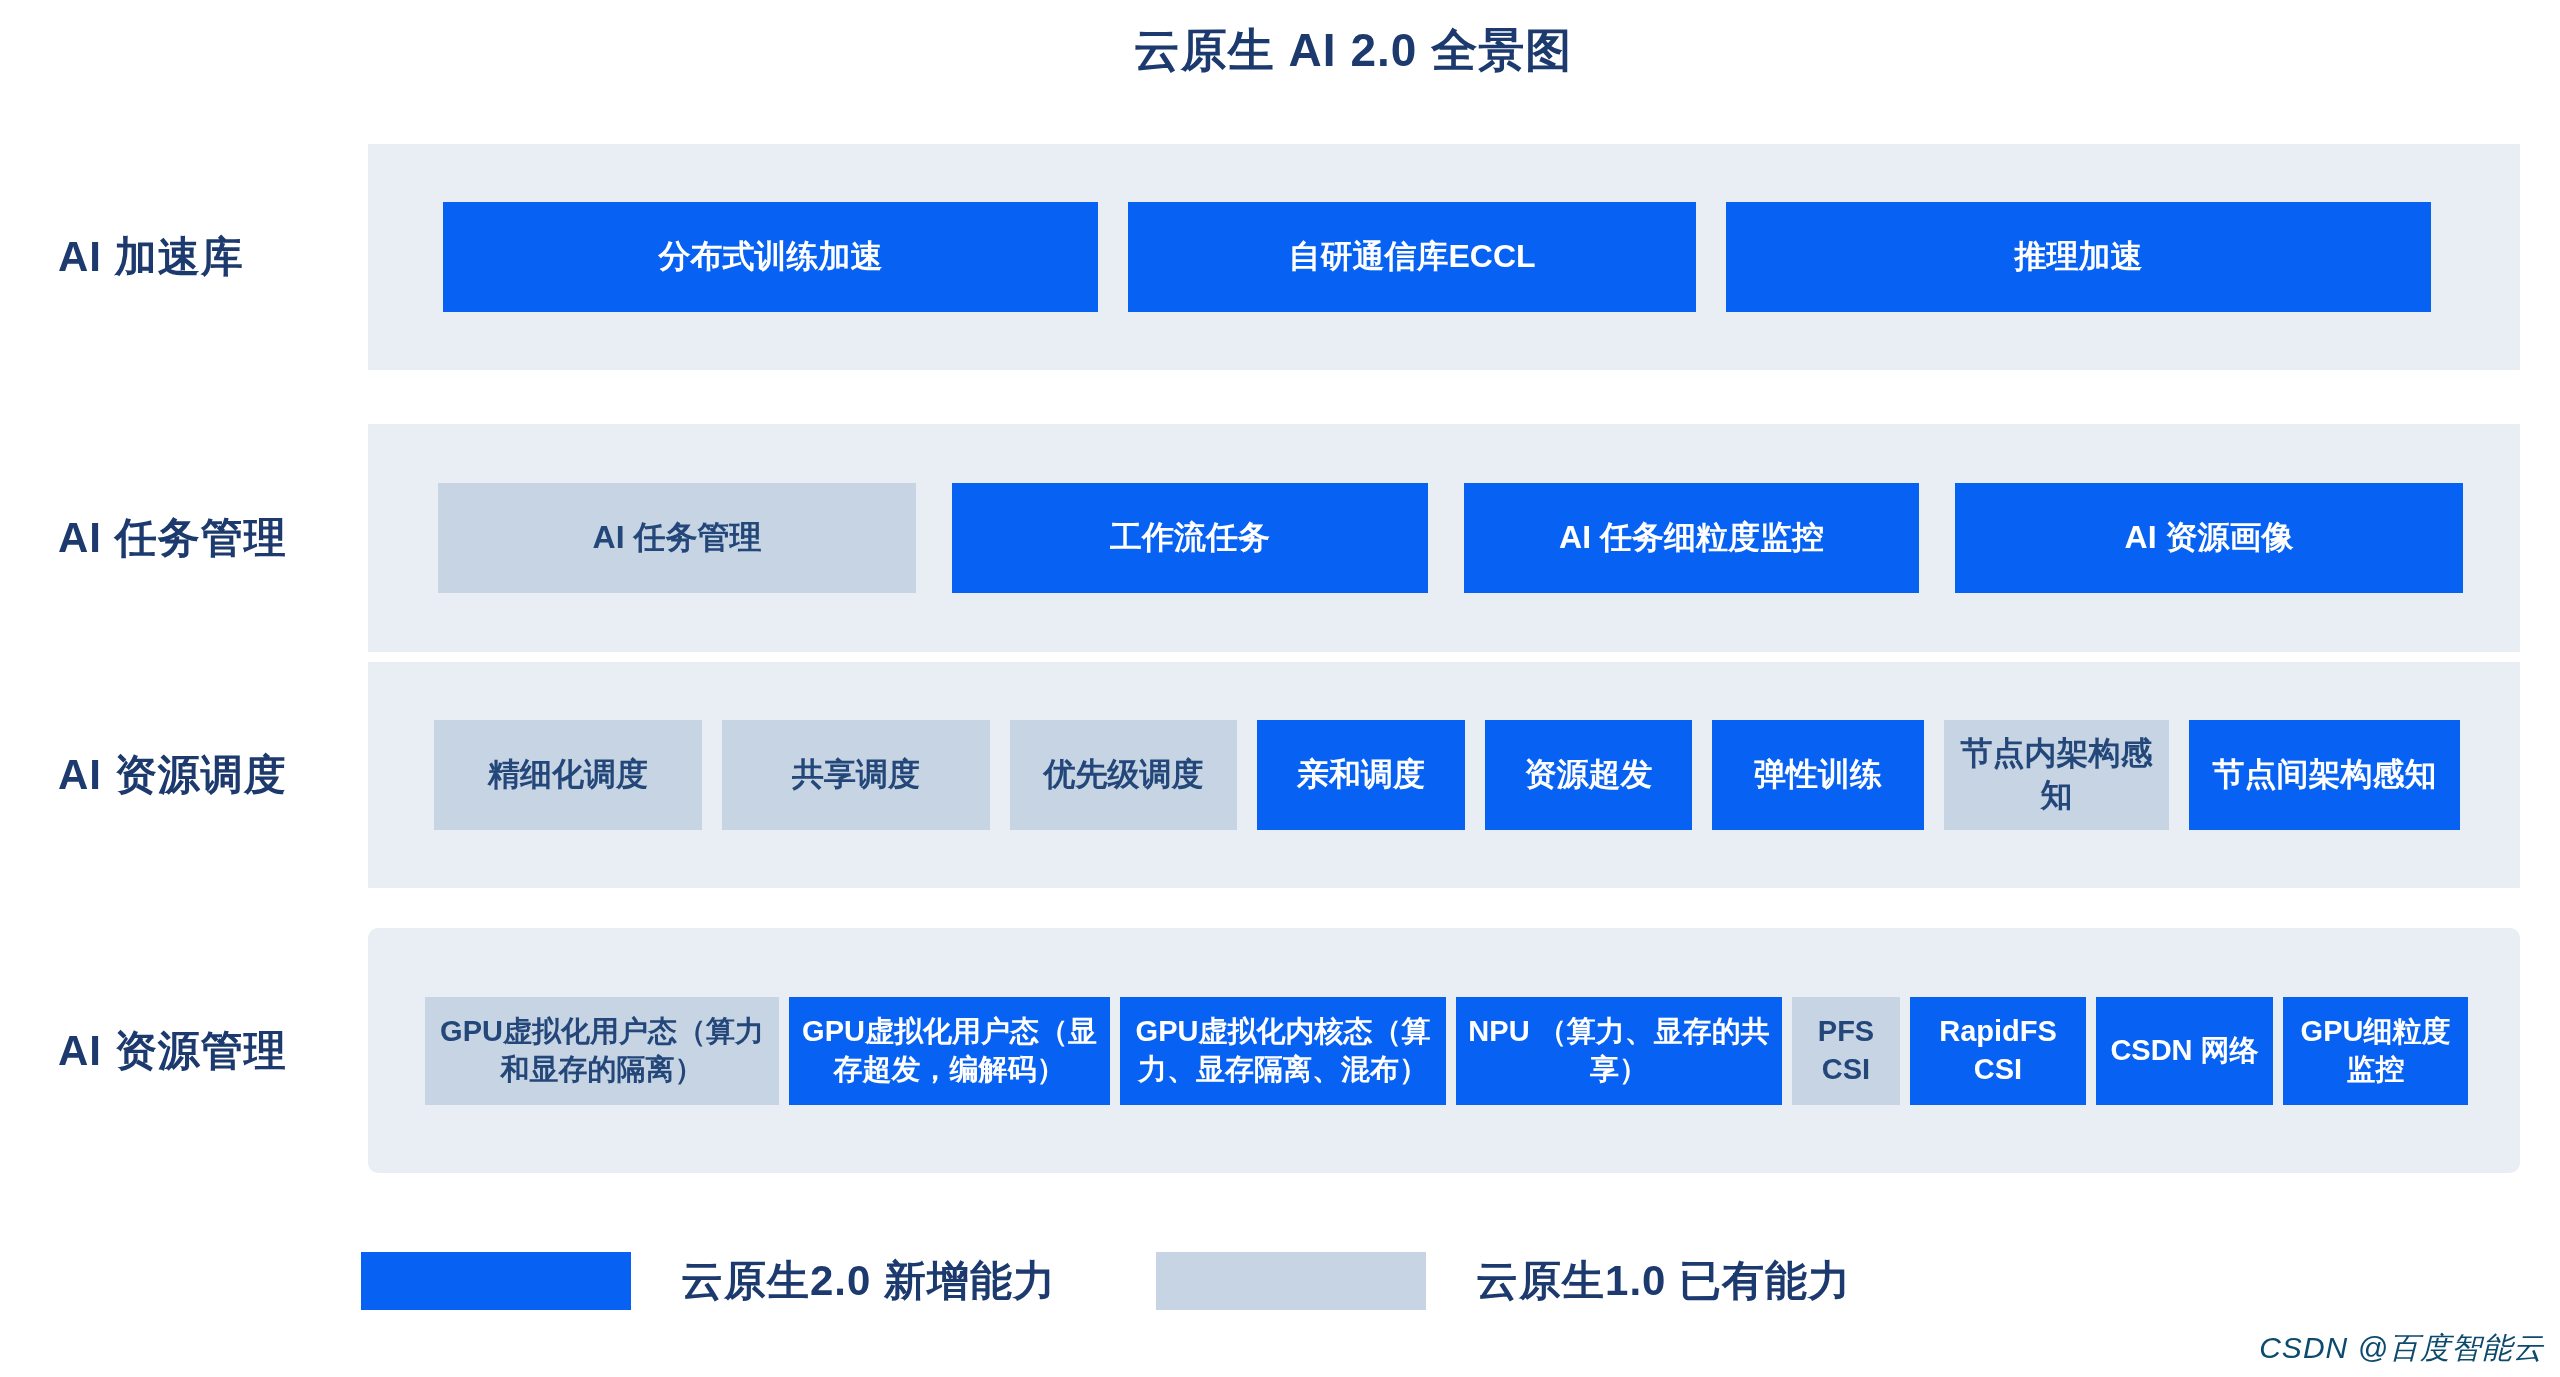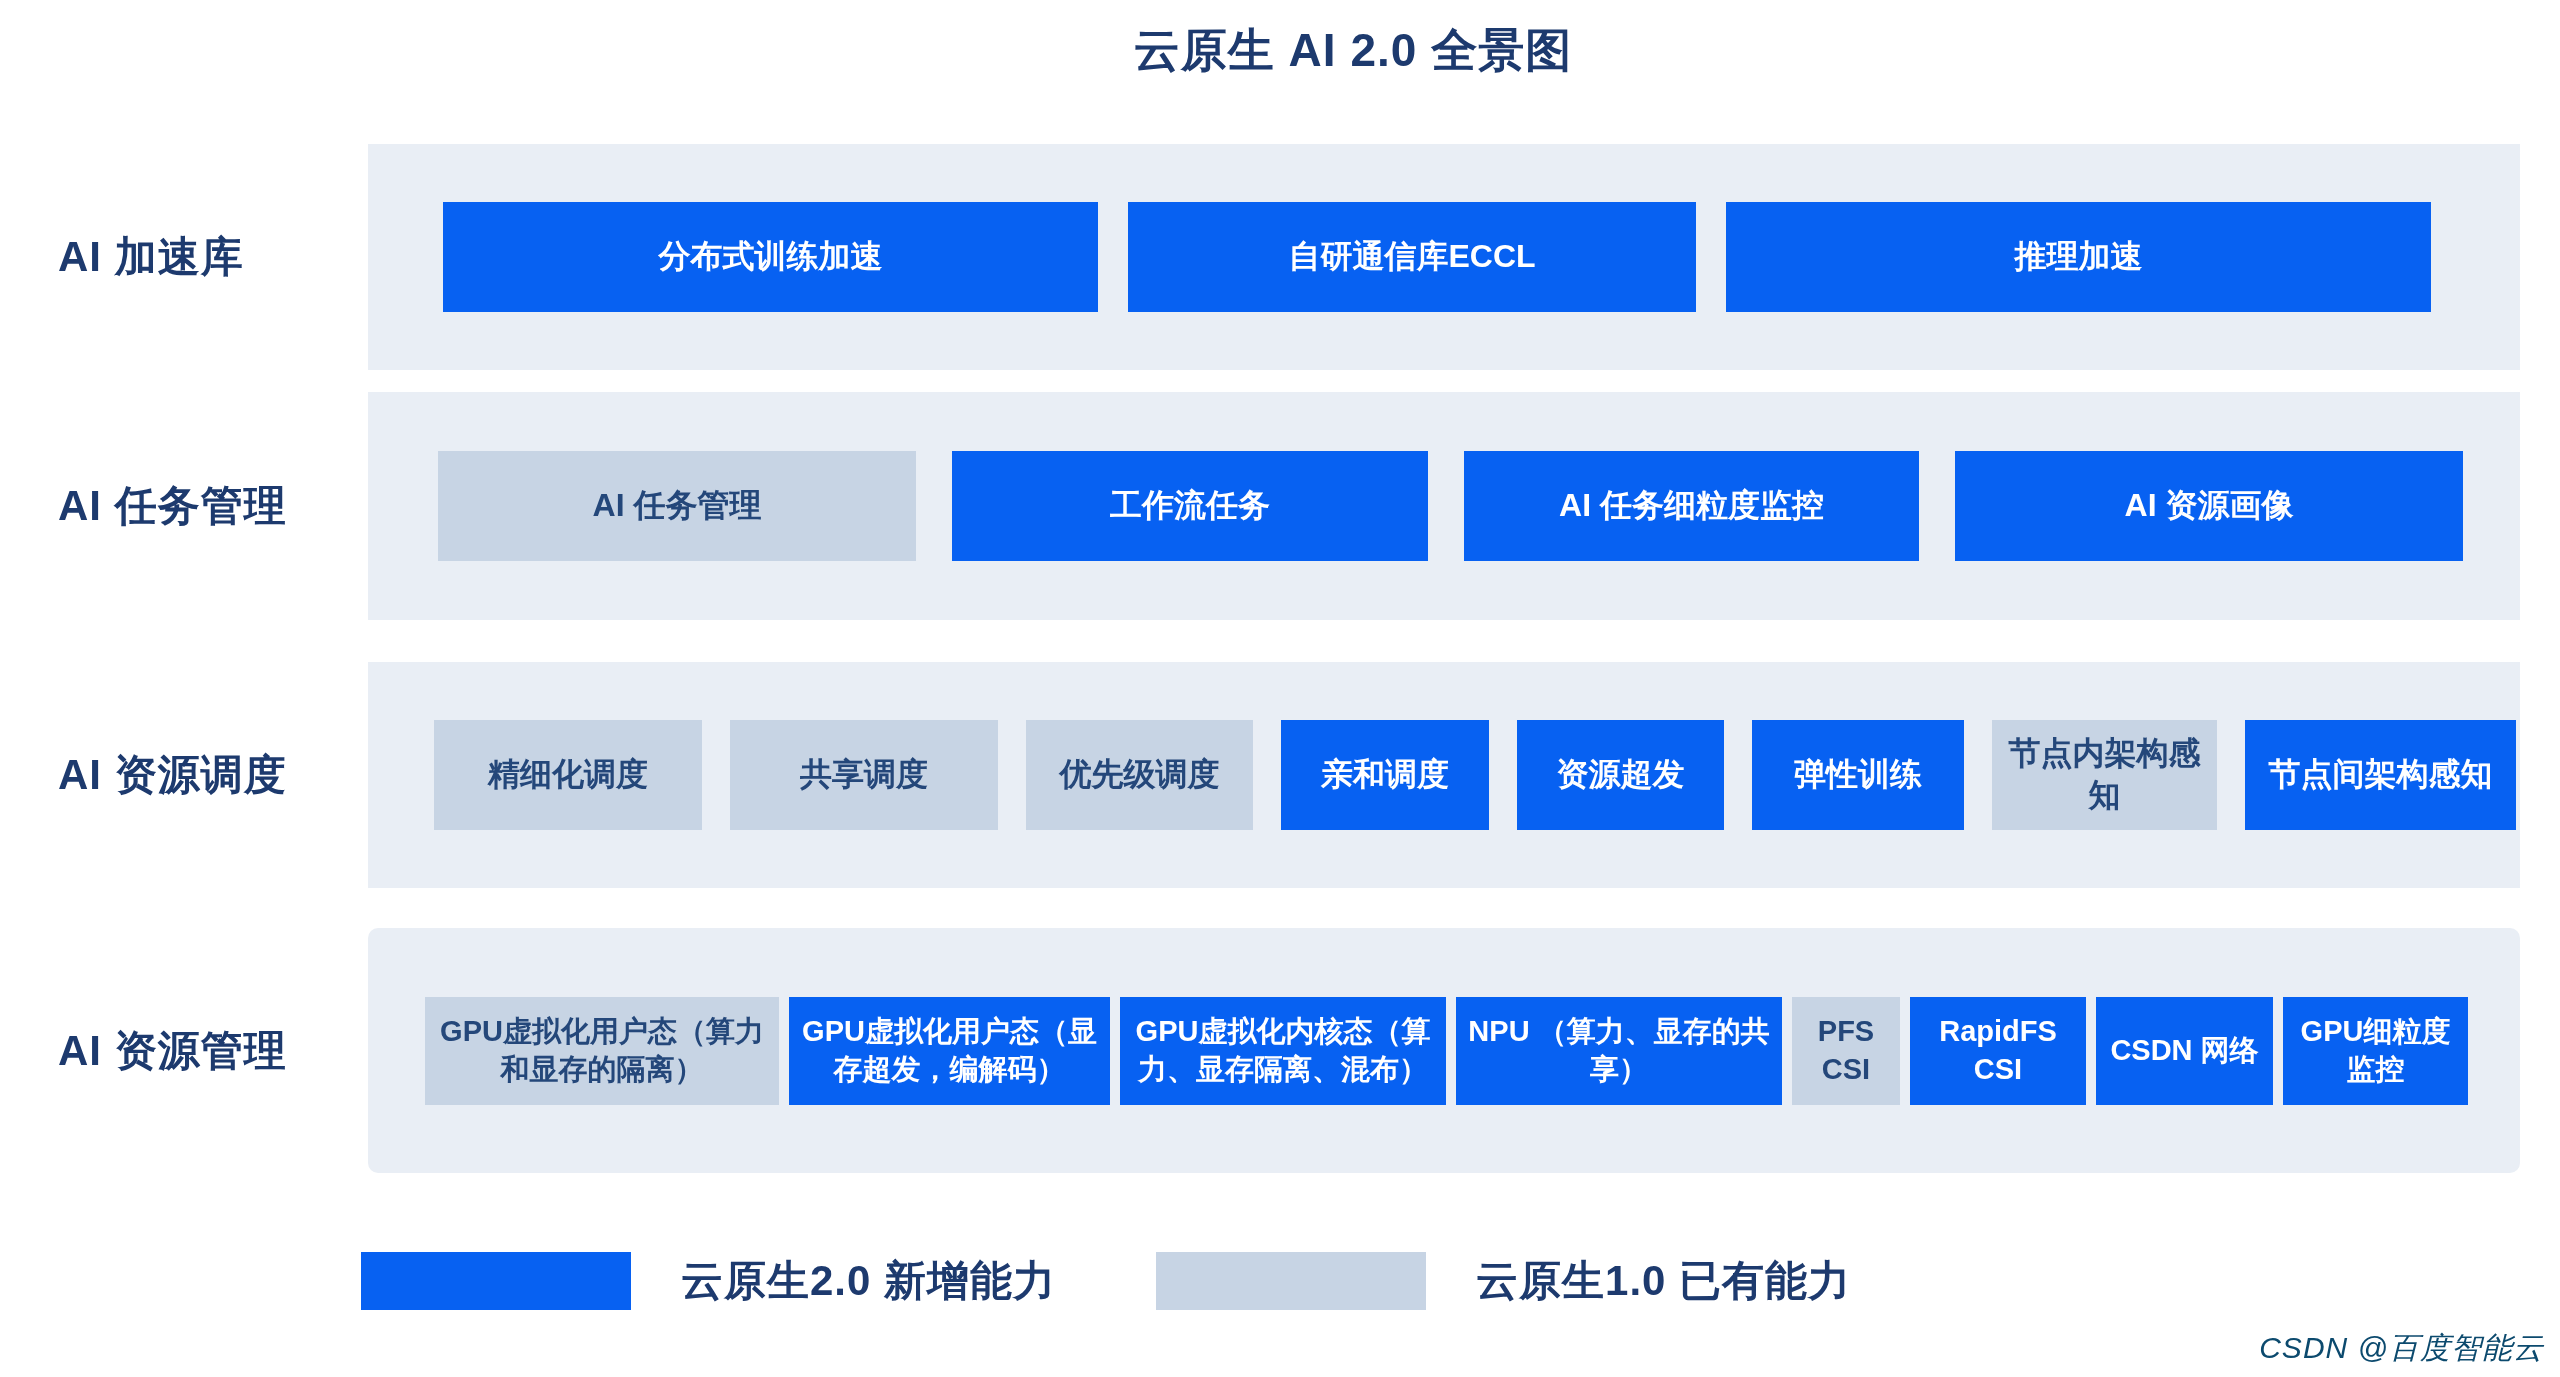--- a/index.html
+++ b/index.html
@@ -18,39 +18,39 @@
   }
   .page{position:absolute;inset:0;}
   .title{
     position:absolute;top:20px;left:146px;width:2414px;
     margin:0;text-align:center;
     font-size:46px;font-weight:600;color:var(--c-navy);
     letter-spacing:1px;
   }
   .band{position:absolute;left:0;width:2519px;display:flex;}
   .band-1{top:144px;height:226px;}
-  .band-2{top:392px;height:228px;}
+  .band-2{top:424px;height:228px;}
   .band-3{top:662px;height:226px;}
   .band-4{top:928px;height:245px;}
   .label-cell{
     width:368px;box-sizing:border-box;
     display:flex;align-items:center;
     padding-left:58px;
     font-size:42px;font-weight:600;color:var(--c-navy);
     letter-spacing:1px;
     flex:0 0 auto;
   }
   .tray{
     width:2152px;flex:0 0 auto;box-sizing:border-box;
     background:var(--c-row);
     display:flex;align-items:center;
   }
   .band-1 .tray{padding-left:75px;gap:30px;}
   .band-2 .tray{padding-left:70px;gap:36px;}
-  .band-3 .tray{padding-left:66px;gap:28px;}
+  .band-3 .tray{padding-left:66px;gap:20px;}
   .band-4 .tray{padding-left:57px;gap:10px;border-radius:10px;}
   .box{
     flex:0 0 auto;box-sizing:border-box;
     height:110px;
     display:flex;align-items:center;justify-content:center;
     text-align:center;
     font-size:32px;font-weight:600;line-height:1.3;
     padding:15px 10px;
   }
   .band-4 .box{height:108px;font-size:29px;padding:4px 8px;}

